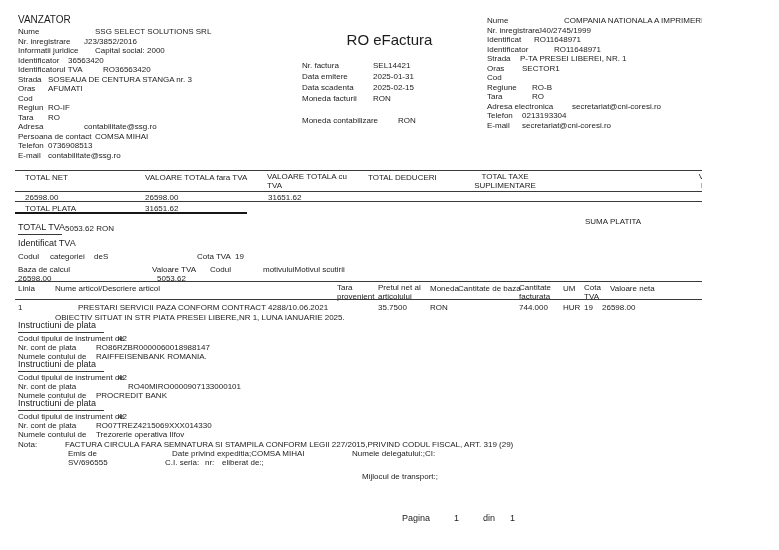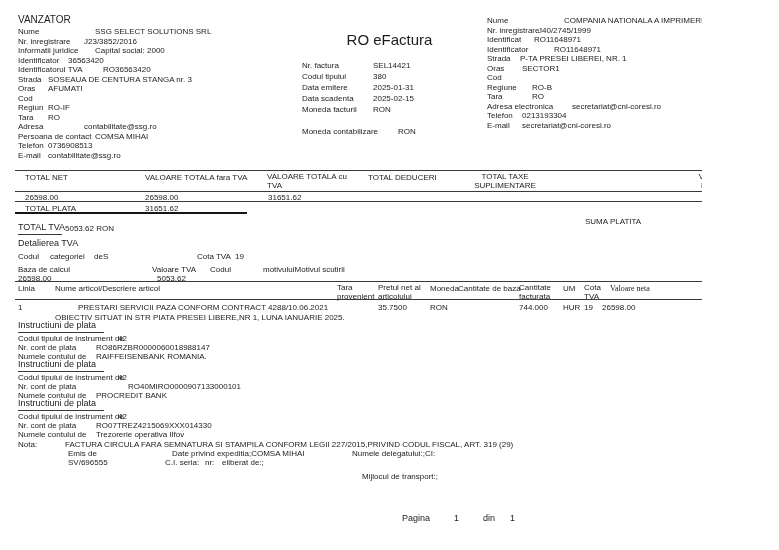--- a/index.html
+++ b/index.html
@@ -94,24 +94,20 @@
   </div>
 
   <div class="col" style="left:302px; top:31px; width:175px;">
     <div class="efactura-title">RO eFactura</div>
     <div class="spacer"></div>
     <div class="kv2">
         <span class="k">Nr. factura</span>
         <span class="v">SEL14421</span>
       </div>
     <div class="kv2">
-        <span class="k">Codul tipului</span>
-        <span class="v">380</span>
-      </div>
-    <div class="kv2">
         <span class="k">Data emitere</span>
         <span class="v">2025-01-31</span>
       </div>
     <div class="kv2">
         <span class="k">Data scadenta</span>
         <span class="v">2025-02-15</span>
       </div>
     <div class="kv2">
         <span class="k">Moneda facturii</span>
         <span class="v">RON</span>
@@ -190,21 +186,21 @@
     <div class="hline" style="left:15px; top:201px; width:748px;"></div>
     <span class="t" style="left:25px; top:204px;">TOTAL PLATA</span>
     <span class="t" style="left:145px; top:204px;">31651.62</span>
     <div class="thick" style="left:15px; top:212px; width:232px;"></div>
   </div>
 
   <div class="layer">
     <span class="t sub" style="left:18px; top:223px;">TOTAL TVA</span>
     <span class="t" style="left:65px; top:224px;">5053.62 RON</span>
     <div class="hline" style="left:18px; top:234px; width:44px;"></div>
-    <span class="t sub" style="left:18px; top:239px;">Detalierea TVA</span>
+    <span class="t sub" style="left:18px; top:239px;">Identificat TVA</span>
     <span class="t" style="left:18px; top:252px;">Codul</span>
     <span class="t" style="left:50px; top:252px;">categoriei</span>
     <span class="t" style="left:94px; top:252px;"><span>de</span><span>S</span></span>
     <span class="t" style="left:197px; top:252px;">Cota TVA</span>
     <span class="t" style="left:235px; top:252px;">19</span>
     <span class="t" style="left:18px; top:265px;">Baza de calcul</span>
     <span class="t" style="left:152px; top:265px;">Valoare TVA</span>
     <span class="t" style="left:210px; top:265px;">Codul</span>
     <span class="t" style="left:263px; top:265px;"><span>motivului</span><span>Motivul scutirii</span></span>
     <span class="t" style="left:18px; top:274px;">26598.00</span>
@@ -215,21 +211,21 @@
     <div class="hline" style="left:15px; top:281px; width:748px;"></div>
     <span class="t" style="left:18px; top:284px;">Linia</span>
     <span class="t" style="left:55px; top:284px;">Nume articol/Descriere articol</span>
     <span class="w" style="left:337px; top:284px; width:45px;">Tara provenient</span>
     <span class="w" style="left:378px; top:284px; width:52px;">Pretul net al articolului</span>
     <span class="t" style="left:430px; top:284px;">Moneda</span>
     <span class="t" style="left:458px; top:284px;">Cantitate de baza</span>
     <span class="w" style="left:519px; top:284px; width:45px;">Cantitate facturata</span>
     <span class="t" style="left:563px; top:284px;">UM</span>
     <span class="w" style="left:584px; top:284px; width:26px;">Cota TVA</span>
-    <span class="t" style="left:610px; top:284px;font-family:Liberation Serif, serif;">Valoare neta</span>
+    <span class="t" style="left:610px; top:284px;">Valoare neta</span>
     <div class="hline" style="left:15px; top:299px; width:748px;"></div>
     <span class="t" style="left:18px; top:303px;">1</span>
     <span class="t" style="left:66px; top:303px;margin-left:12px;">PRESTARI SERVICII PAZA CONFORM CONTRACT 4288/10.06.2021</span>
     <span class="t" style="left:378px; top:303px;">35.7500</span>
     <span class="t" style="left:430px; top:303px;">RON</span>
     <span class="t" style="left:519px; top:303px;">744.000</span>
     <span class="t" style="left:563px; top:303px;">HUR</span>
     <span class="t" style="left:584px; top:303px;">19</span>
     <span class="t" style="left:602px; top:303px;">26598.00</span>
     <span class="t" style="left:55px; top:313px;">OBIECTIV SITUAT IN STR PIATA PRESEI LIBERE,NR 1, LUNA IANUARIE 2025.</span>

